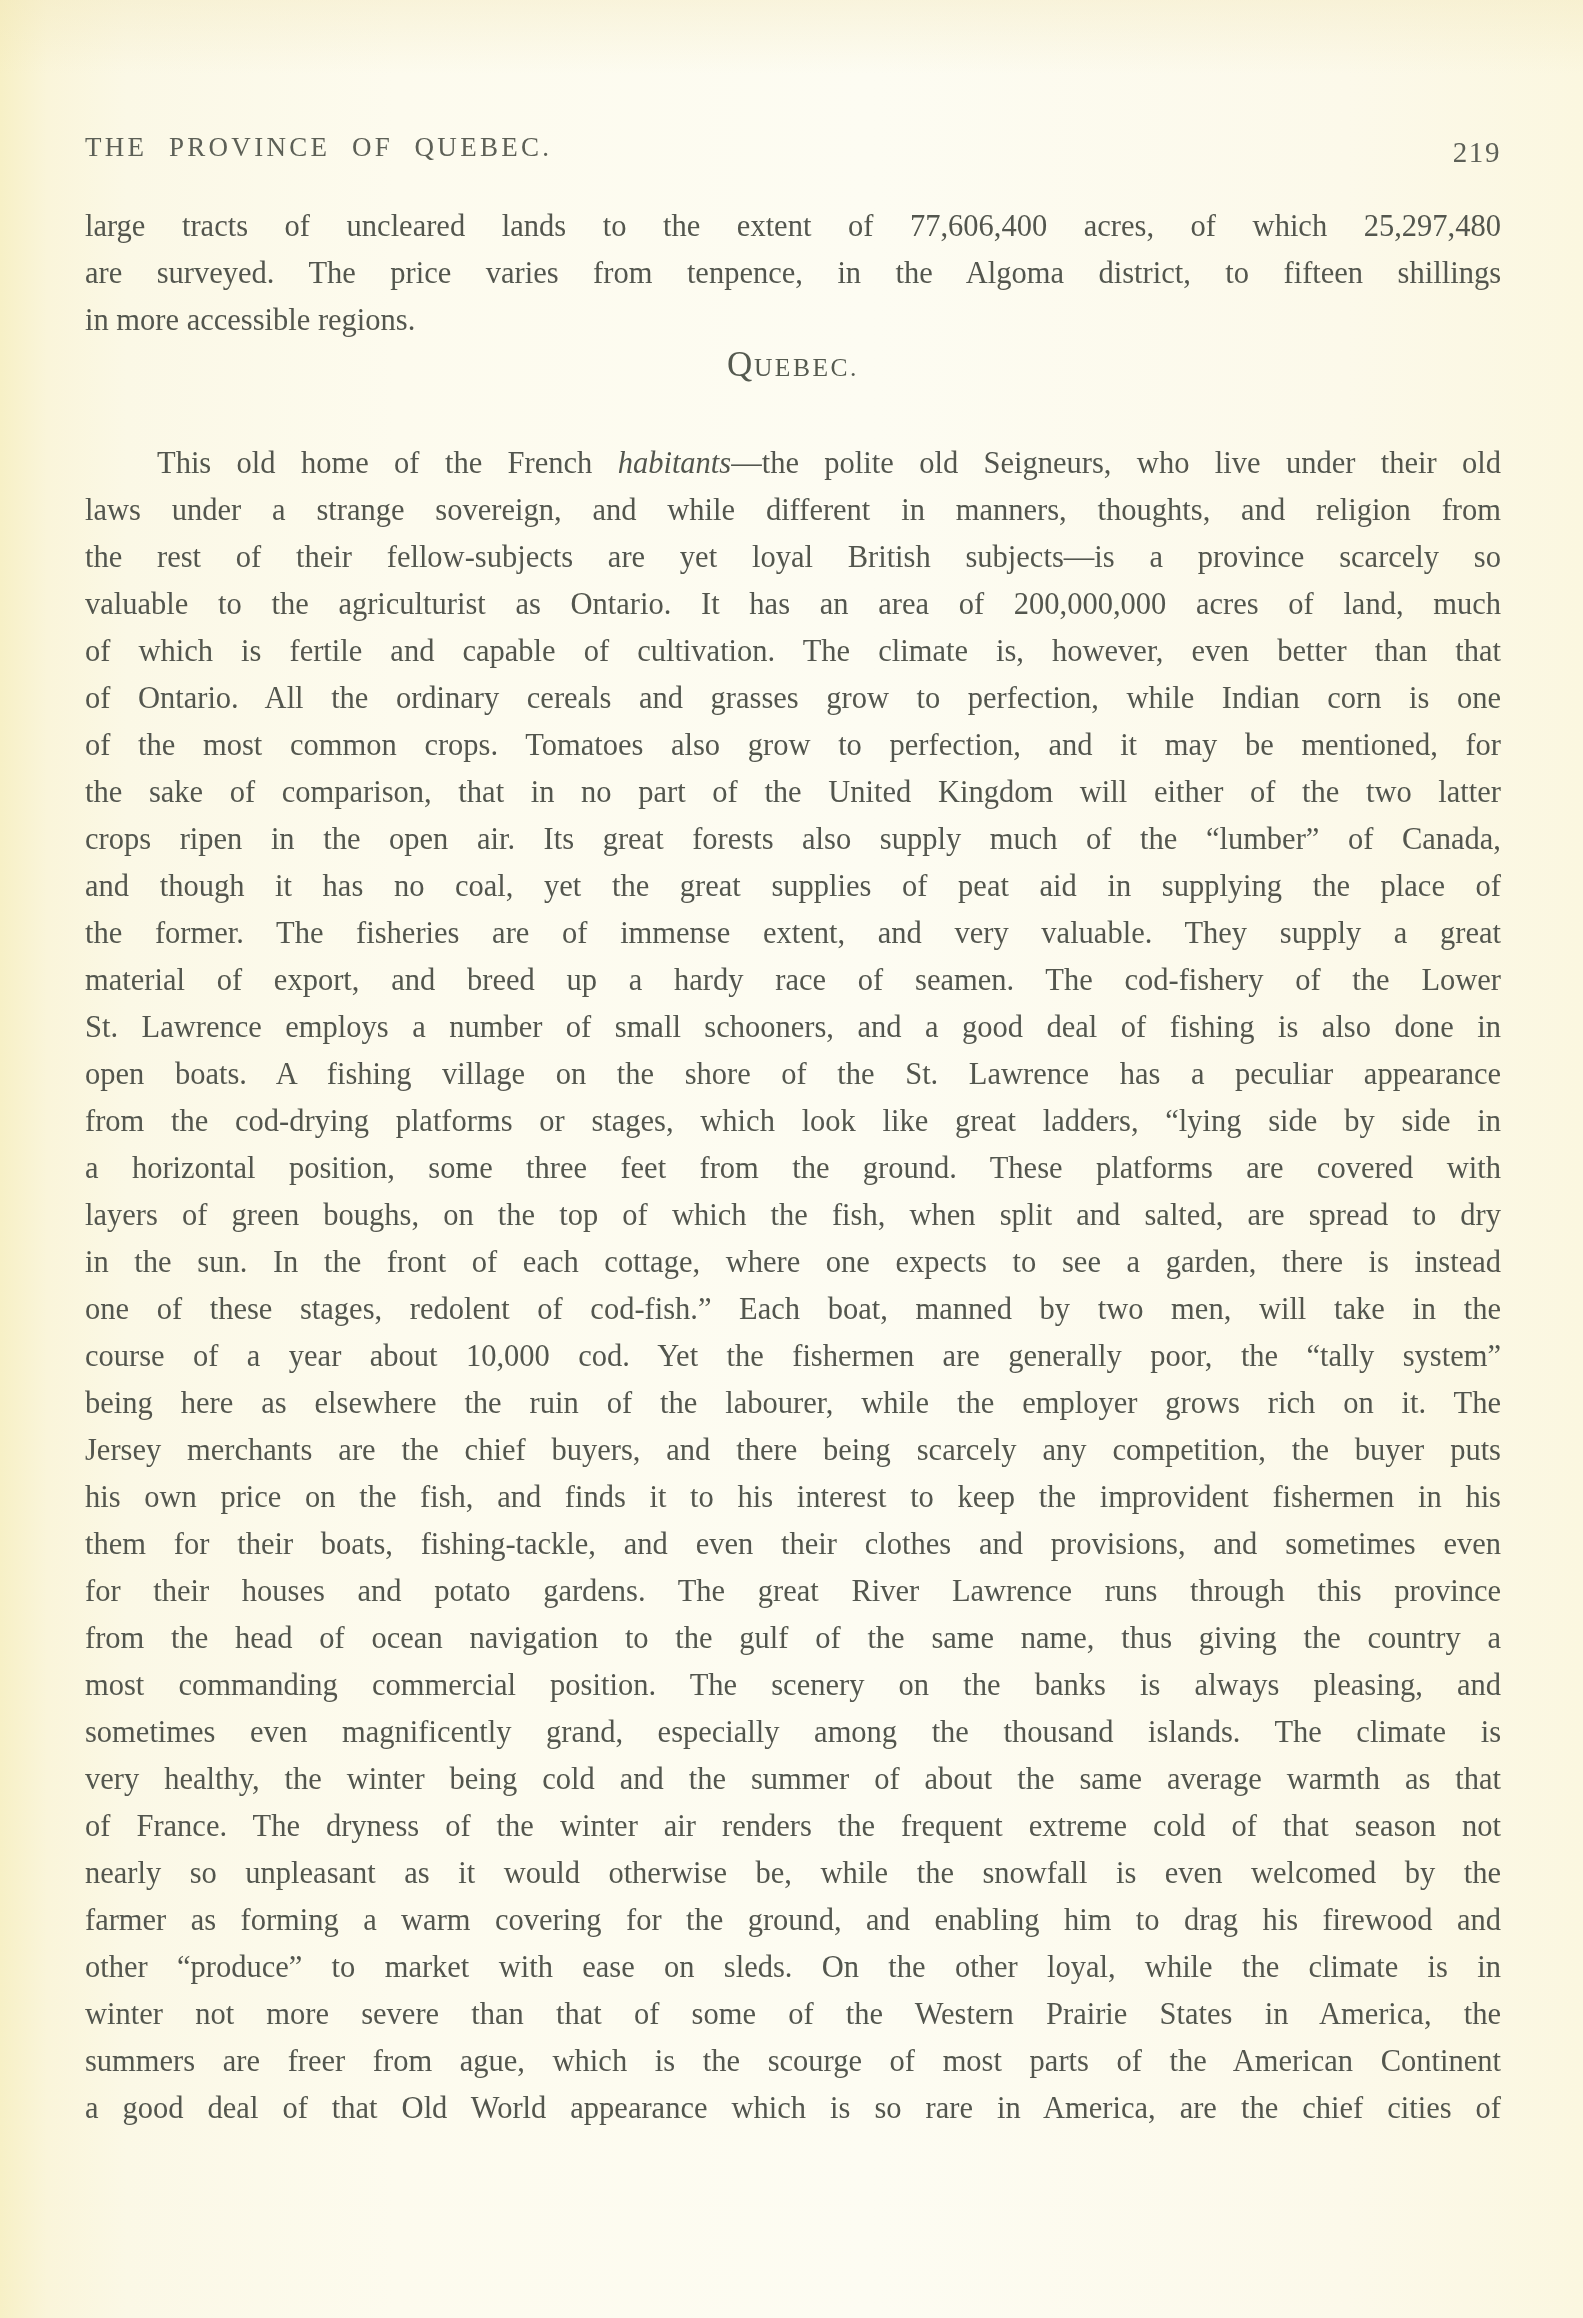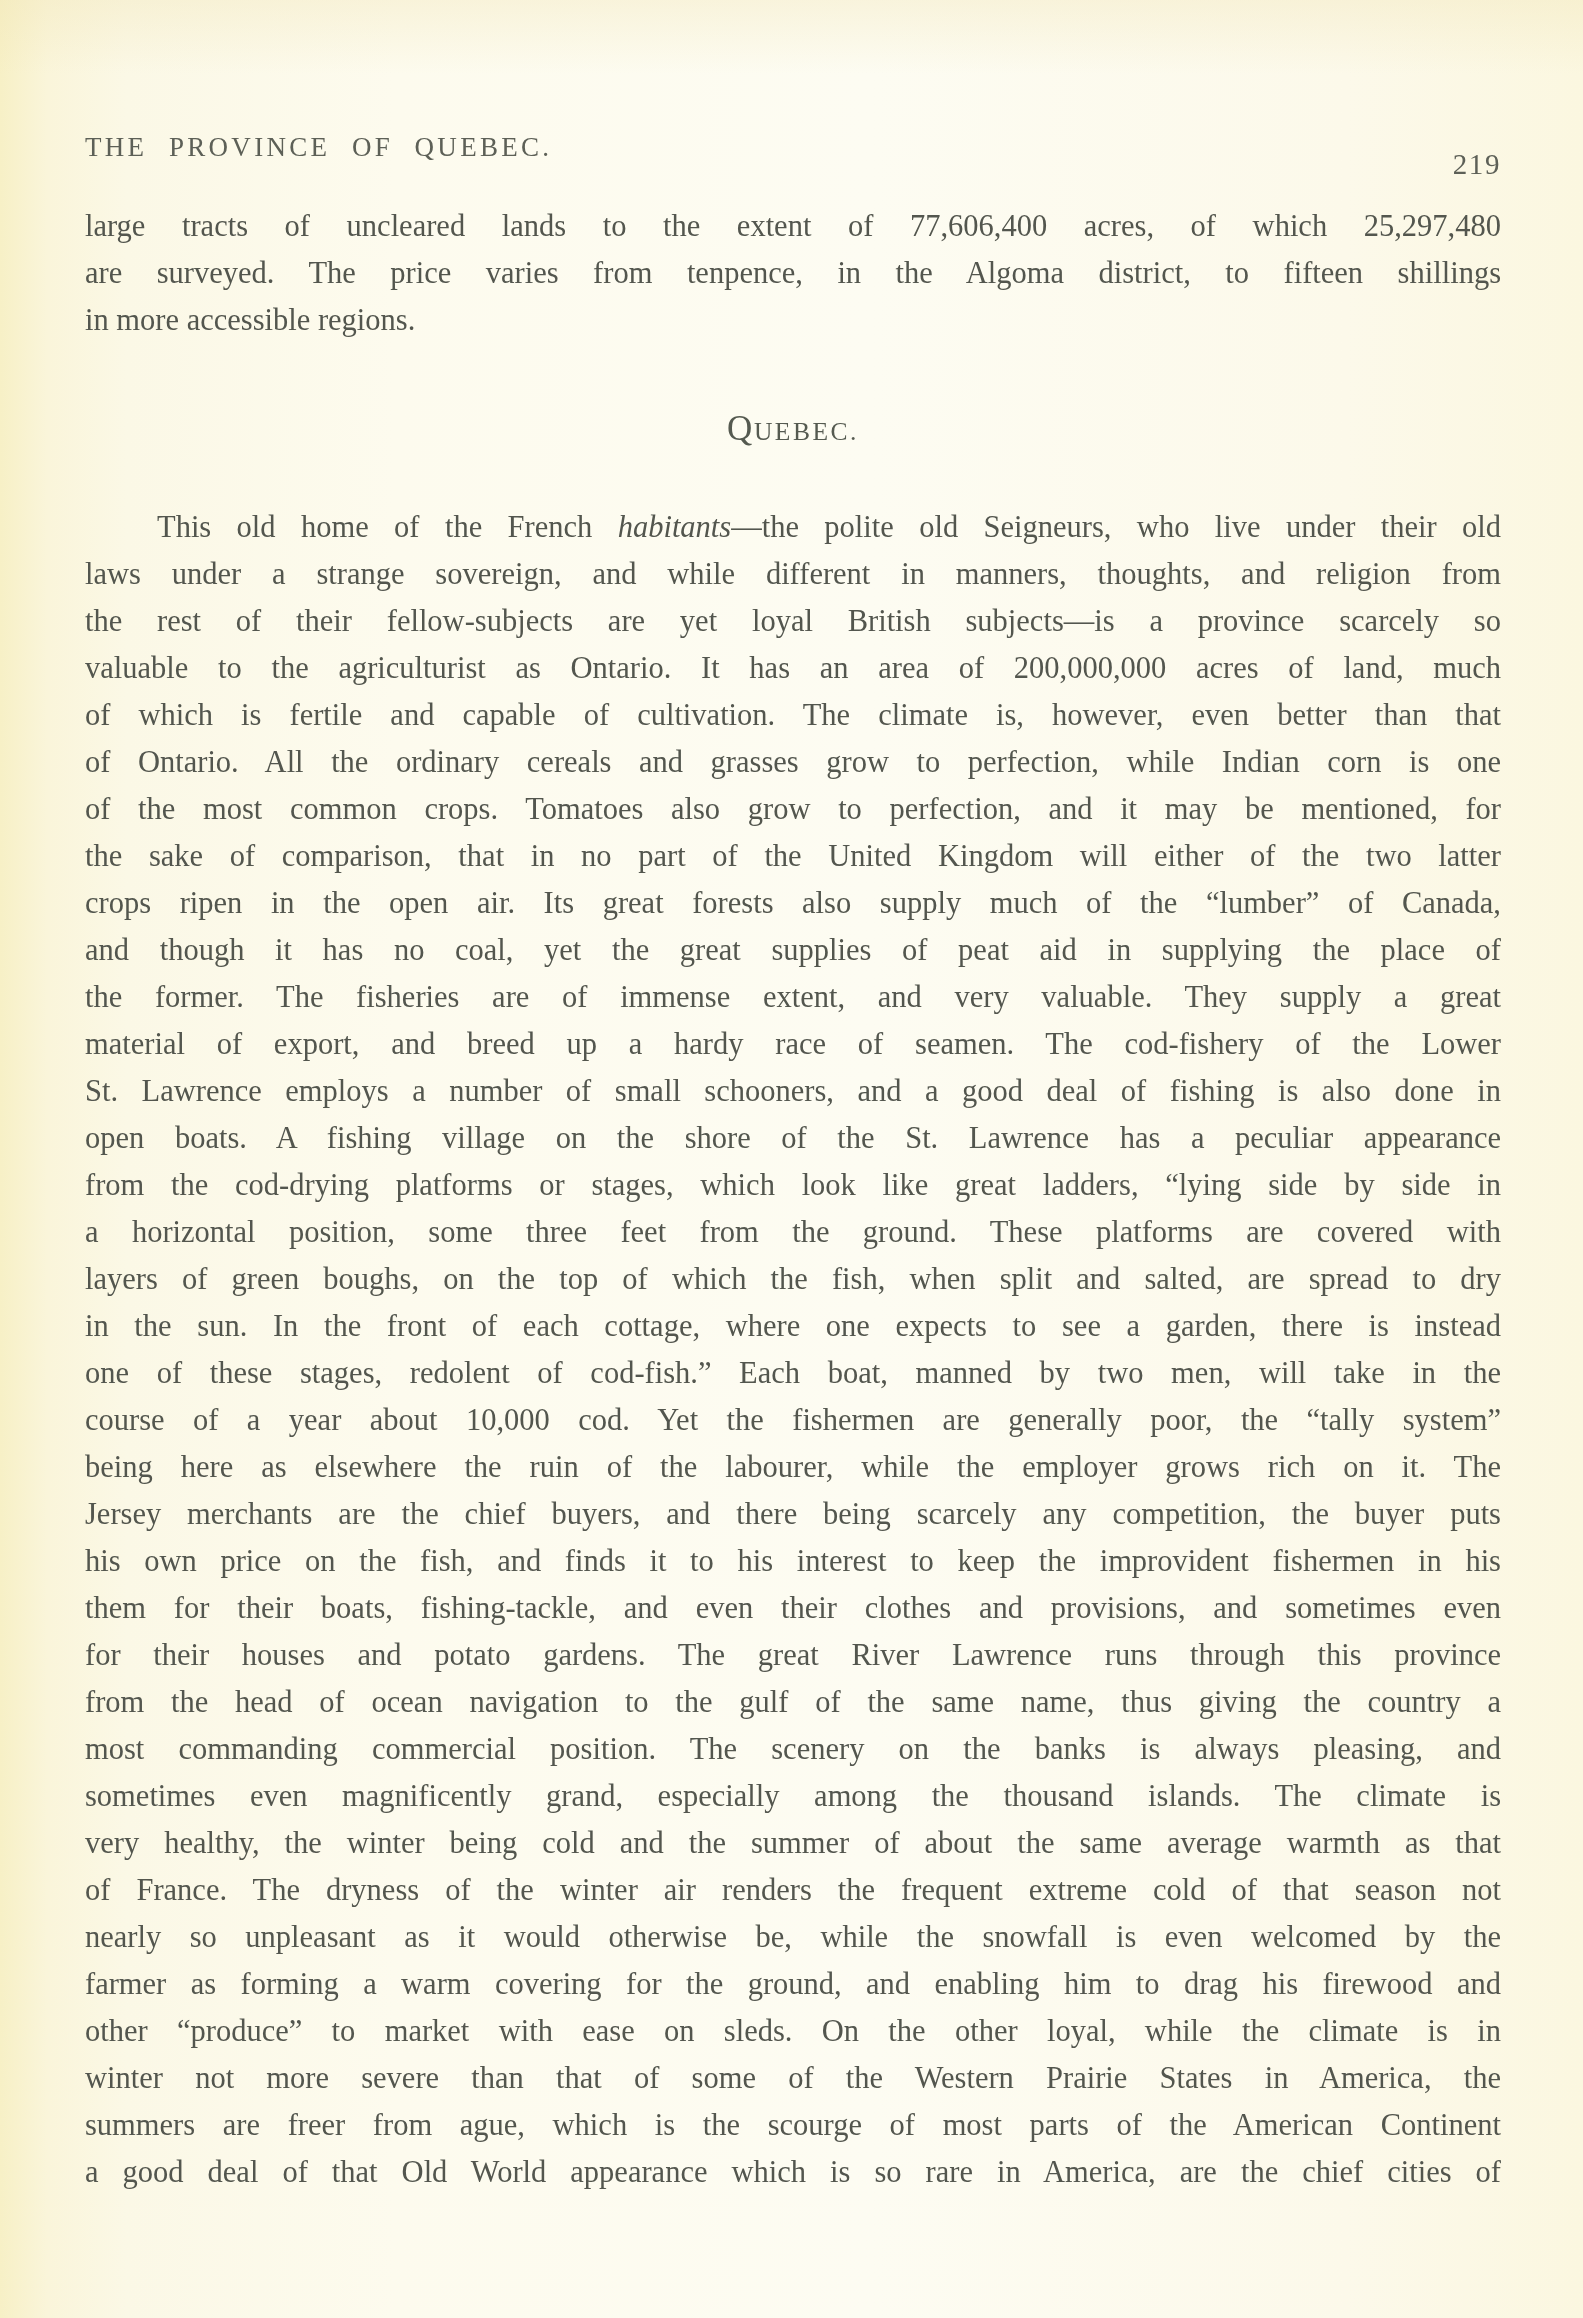--- a/index.html
+++ b/index.html
@@ -50,42 +50,41 @@
   .running-title {
     text-align: left;
     font-size: 27px;
     letter-spacing: 3.3px;
     word-spacing: 11.5px;
     color: #5d6057;
   }
   .page-number {
     position: absolute;
     right: 0;
-    top: 16px;
+    top: 4px;
     font-size: 29px;
     letter-spacing: 1.6px;
     color: #5d6057;
   }
   .para {
     font-size: 30.5px;
   }
   .para-1 {
     margin-top: 35px;
   }
   .tline {
     line-height: 47px;
     text-align: justify;
     text-align-last: justify;
     white-space: normal;
   }
   .tline.no-stretch {
     text-align-last: left;
   }
   .section-heading {
-    margin-top: 64px;
     text-align: center;
     color: #555a50;
     line-height: 41px;
   }
   .section-heading .initial {
     font-size: 35px;
     letter-spacing: 1.6px;
   }
   .section-heading .rest {
     font-size: 25.5px;

